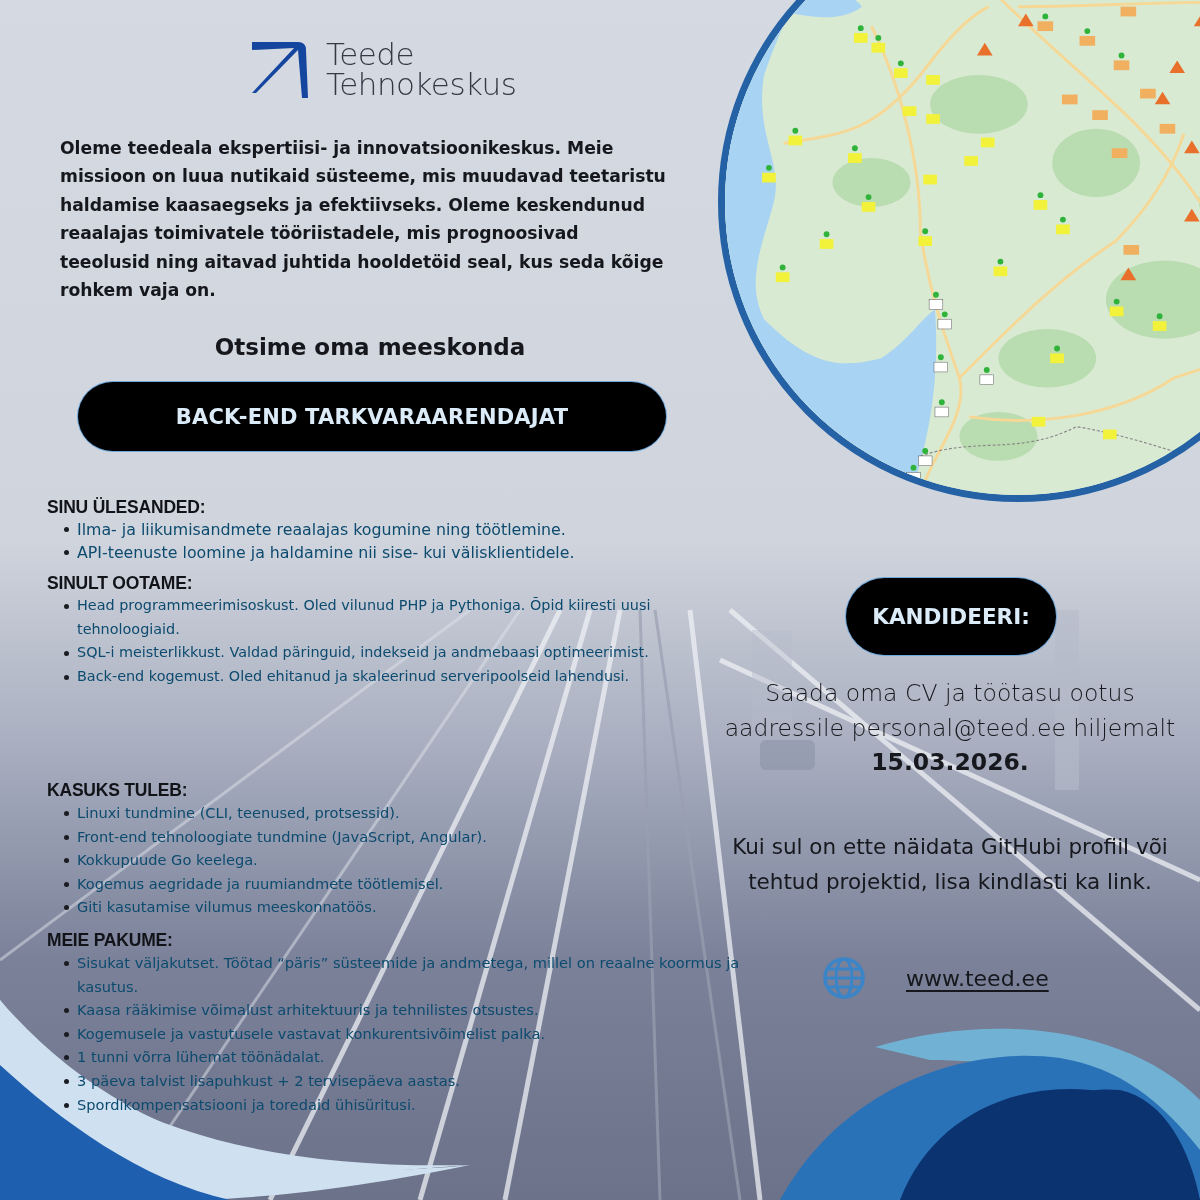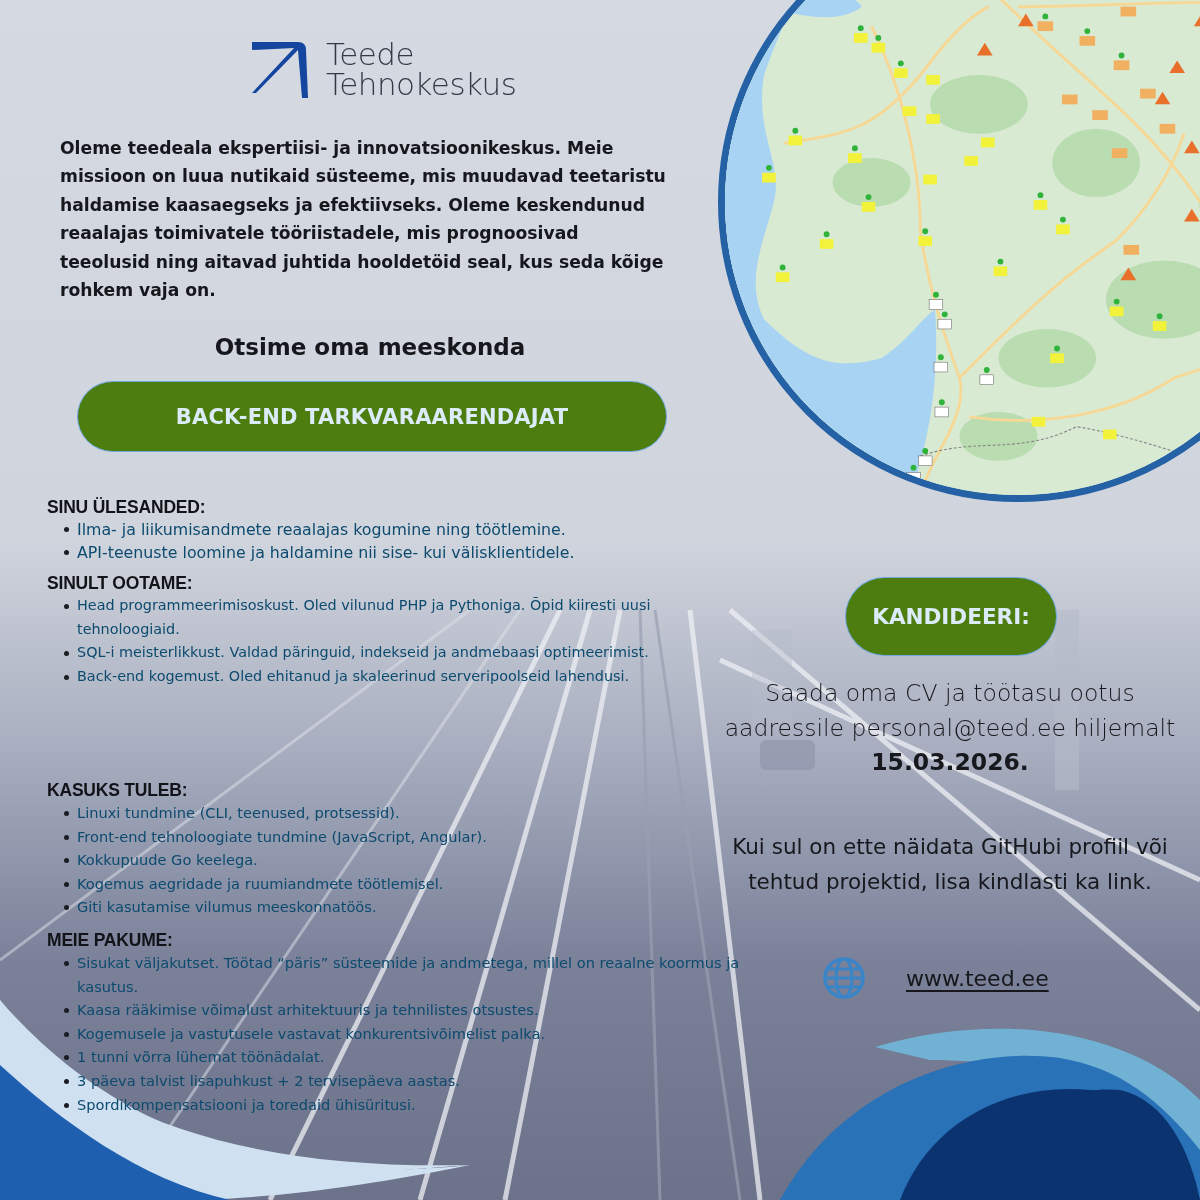--- a/index.html
+++ b/index.html
@@ -24,21 +24,21 @@
     font-family: "DejaVu Sans", sans-serif; font-weight: bold; font-size: 17.2px; line-height: 28.4px; color: #15171c;
   }
 
   .seeking {
     position: absolute; left: 80px; top: 334px; width: 580px; text-align: center; z-index: 2;
     font-family: "DejaVu Sans", sans-serif; font-weight: bold; font-size: 23px; color: #15171c;
   }
 
   .pill {
     position: absolute; z-index: 2;
-    background: #4d7c0f; color: #dcebf8;
+    background: #000000; color: #dcebf8;
     border-radius: 40px; display: flex; align-items: center; justify-content: center;
     font-family: "DejaVu Sans", sans-serif; font-weight: bold;
     box-shadow: 0 0 0 1px #6ea8dc;
   }
   .pill-role { left: 78px; top: 382px; width: 588px; height: 69px; font-size: 21px; letter-spacing: 0.2px; }
   .pill-apply { left: 846px; top: 578px; width: 210px; height: 77px; font-size: 21.5px; }
 
   .section { position: absolute; left: 47px; z-index: 2; }
   .section h3 {
     font-family: "Liberation Sans", sans-serif; font-weight: bold; font-size: 17.5px; color: #121318; letter-spacing: -0.2px; line-height: 22px;

